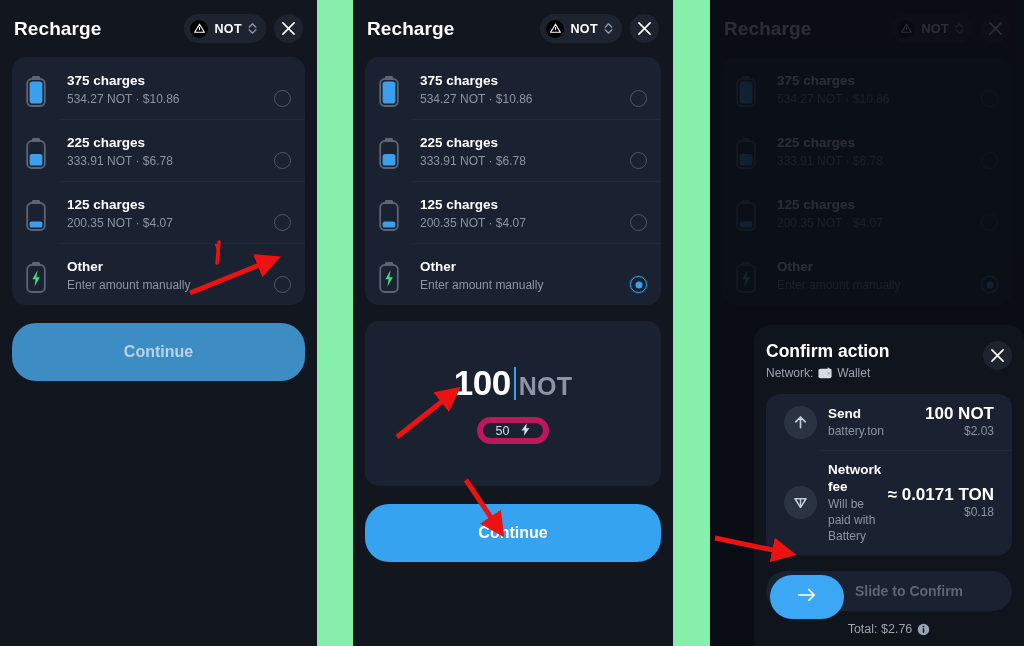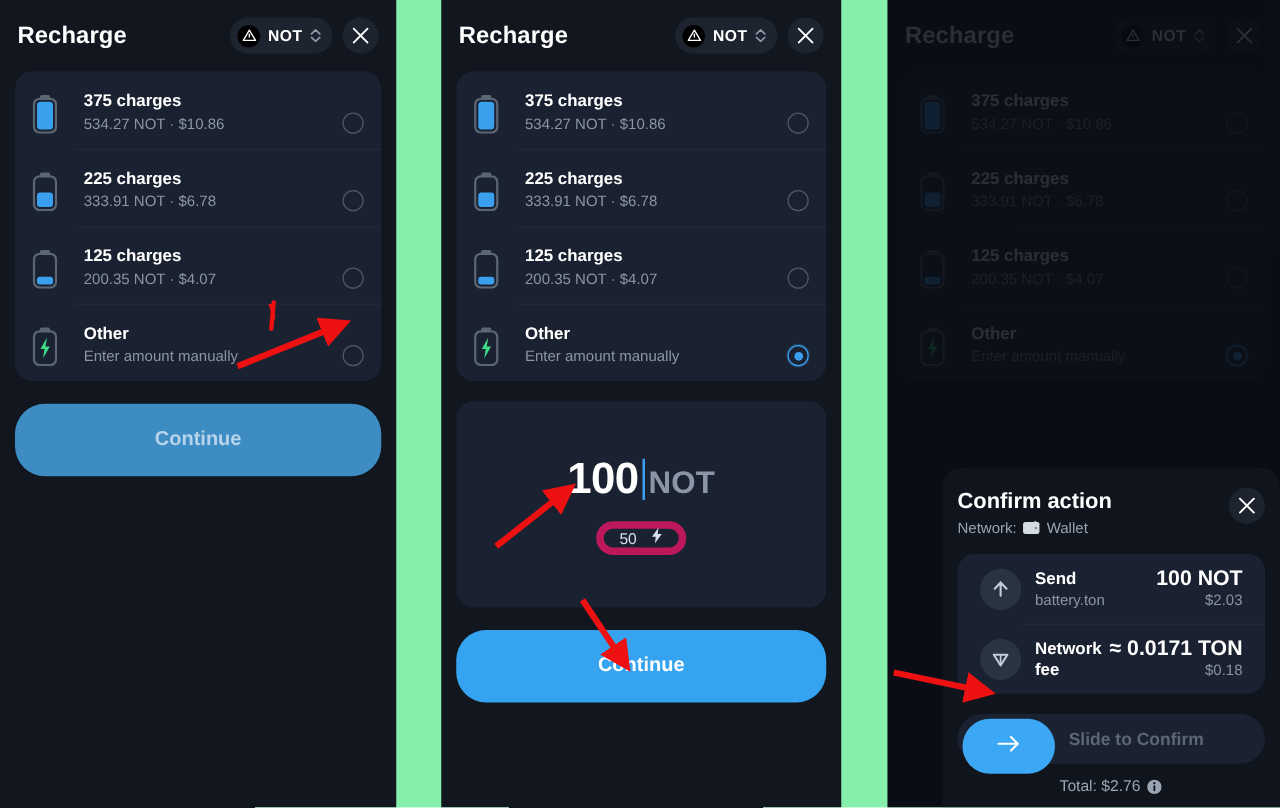--- a/index.html
+++ b/index.html
@@ -573,20 +573,21 @@
 
           <div class="tx-row">
             <span class="tx-ico">
               <svg width="17" height="17" viewBox="0 0 18 18">
                   <path d="M3.2 5 H14.8 L9 14.2 Z" fill="none" stroke="#c3cbd6" stroke-width="1.7" stroke-linejoin="round"></path>
                   <path d="M9 5 V14.2" fill="none" stroke="#c3cbd6" stroke-width="1.5"></path>
                 </svg>
             </span>
             <div class="tx-mid">
               <div class="tx-name">Network fee</div>
+              <div class="tx-sub">Will be paid with Battery</div>
             </div>
             <div class="tx-right">
               <div class="tx-amt">≈ 0.0171 TON</div>
               <div class="tx-fiat">$0.18</div>
             </div>
           </div>
 
         </div>
 
         <div class="slider-wrap">

